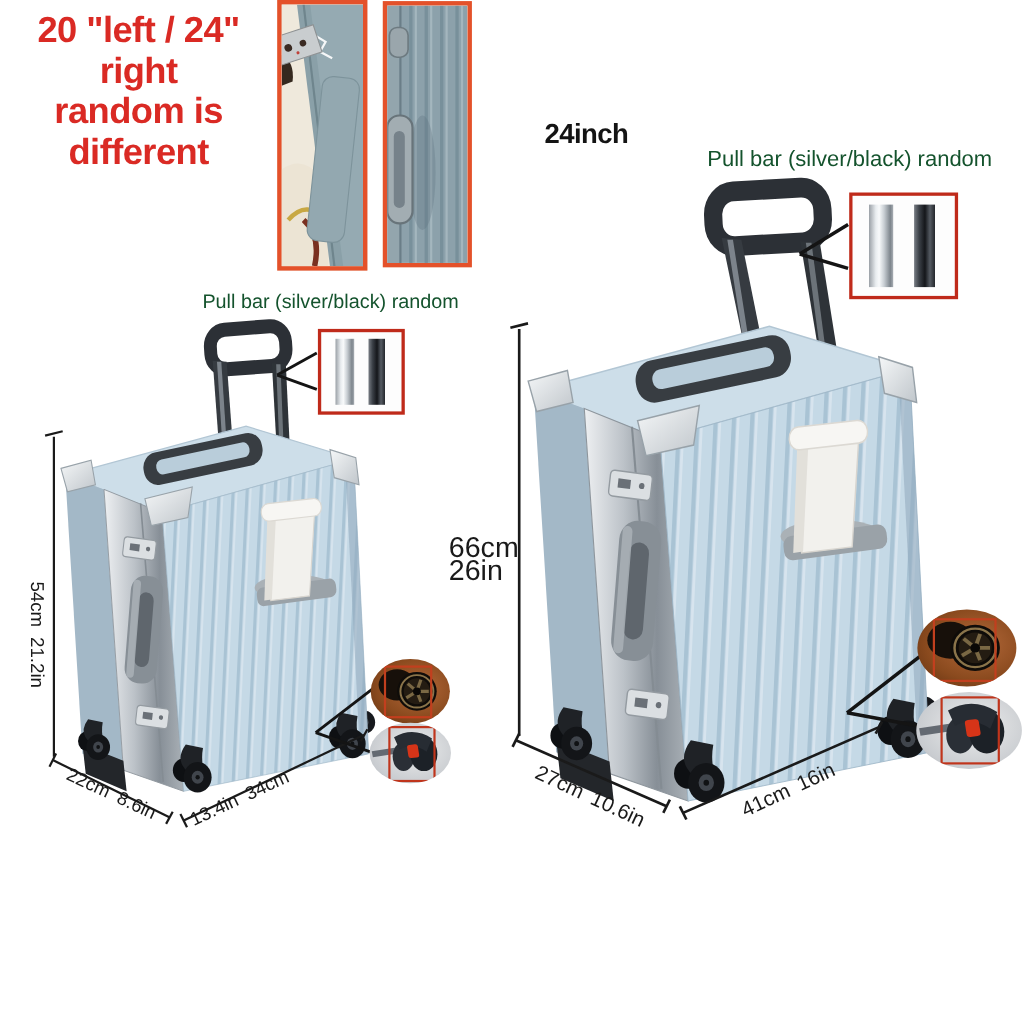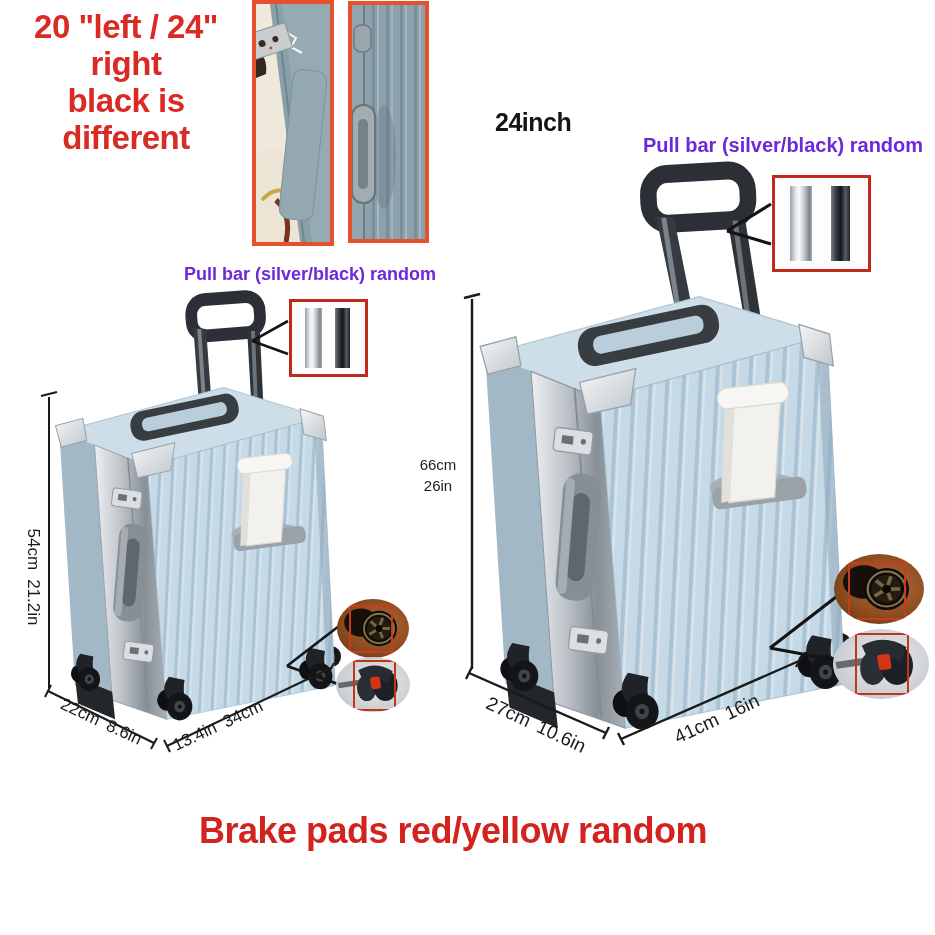--- a/index.html
+++ b/index.html
@@ -1,21 +1,21 @@
 <!DOCTYPE html>
 <html><head>
 <meta charset="utf-8">
 <style>
   html,body{margin:0;padding:0;background:#fff;}
   #canvas{position:relative;width:935px;height:935px;background:#fff;overflow:hidden;
           font-family:"Liberation Sans",sans-serif;color:#1a1a1a;}
   .abs{position:absolute;}
   .note-red{font-weight:bold;color:#da2a24;text-align:center;line-height:37px;font-size:33px;letter-spacing:-0.5px;}
   .size-label{font-weight:bold;font-size:25px;color:#141414;letter-spacing:-0.5px;}
-  .pullbar-label{font-size:18px;font-weight:700;color:#6d28d9;white-space:nowrap;}
+  .pullbar-label{font-size:18px;font-weight:400;color:#14532d;white-space:nowrap;}
   .dim{font-weight:500;color:#1a1a1a;white-space:nowrap;text-align:center;}
   .dim span{display:inline-block;}
   .dim span + span{margin-left:9px;}
   .photo{box-sizing:border-box;border:4px solid #e4512a;background:#efe9dc;overflow:hidden;}
   .pbbox{box-sizing:border-box;border:3px solid #bf2a1a;background:#fdfdfd;overflow:hidden;}
   .bar{position:absolute;}
   .bar-silver{background:linear-gradient(90deg,#9aa0a6 0%,#e8ecef 28%,#f8fafb 42%,#c9cfd4 62%,#7d858c 88%,#a7adb3 100%);}
   .bar-black{background:linear-gradient(90deg,#787d84 0%,#3a3f46 25%,#14161a 52%,#555b63 76%,#23262b 100%);}
   .oval{border-radius:50%;overflow:hidden;}
   .oval svg{position:absolute;left:0;top:0;width:100%;height:100%;}
@@ -116,21 +116,21 @@
           <circle cx="3" cy="12" r="13" fill="#131518"></circle>
             <circle cx="3" cy="12" r="5.5" fill="#40454c"></circle>
             <circle cx="3" cy="12" r="2" fill="#101214"></circle>
         </g>
       </symbol>
     </defs>
   </svg>
 
   <div class="abs note-red" style="left:4px;top:8px;width:244px;">
     <div>20 "left / 24" right</div>
-    <div>black is different</div>
+    <div>random is different</div>
   </div>
 
   <div class="abs photo" style="left:252px;top:0px;width:82px;height:246px;">
     <svg viewBox="0 0 74 238" width="74" height="238" preserveAspectRatio="none">
       <rect width="74" height="238" fill="#efe9dc"></rect>
       <path d="M0,150 q20,-14 36,8 q10,14 6,80 l-42,0 z" fill="#ece4d4"></path>
       <path d="M6,196 q18,-20 34,2" stroke="#c8a843" stroke-width="4" fill="none"></path>
       <path d="M30,238 q6,-28 -10,-42" stroke="#7a3020" stroke-width="5" fill="none"></path>
       <path d="M50,238 q2,-20 14,-26" stroke="#8a5a28" stroke-width="4" fill="none"></path>
       <polygon points="14,0 74,0 74,238 44,238" fill="#8aa0a8"></polygon>
@@ -305,26 +305,25 @@
 
   <div class="abs dim" style="left:-32px;top:567px;width:130px;font-size:17px;transform:rotate(90deg);">
     <span>54cm</span><span>21.2in</span>
   </div>
   <div class="abs dim" style="left:41px;top:712px;width:120px;font-size:17px;transform:rotate(25deg);">
     <span>22cm</span><span>8.6in</span>
   </div>
   <div class="abs dim" style="left:158px;top:716px;width:120px;font-size:17px;transform:rotate(-25deg);">
     <span>13.4in</span><span>34cm</span>
   </div>
-  <div class="abs dim" style="left:408px;top:454px;width:60px;font-size:15px;line-height:21px;text-align:center;">
+  <div class="abs dim" style="left:408px;top:487px;width:60px;font-size:26px;line-height:21px;text-align:left;">
     <div>66cm</div>
     <div>26in</div>
   </div>
   <div class="abs dim" style="left:466px;top:714px;width:140px;font-size:19px;transform:rotate(25deg);">
     <span>27cm</span><span>10.6in</span>
   </div>
   <div class="abs dim" style="left:647px;top:708px;width:140px;font-size:19px;transform:rotate(-25deg);">
     <span>41cm</span><span>16in</span>
   </div>
 
-  <div class="abs brake-note" style="left:103px;top:810px;width:700px;">Brake pads red/yellow random</div>
 
 </div>
 
 </body></html>

